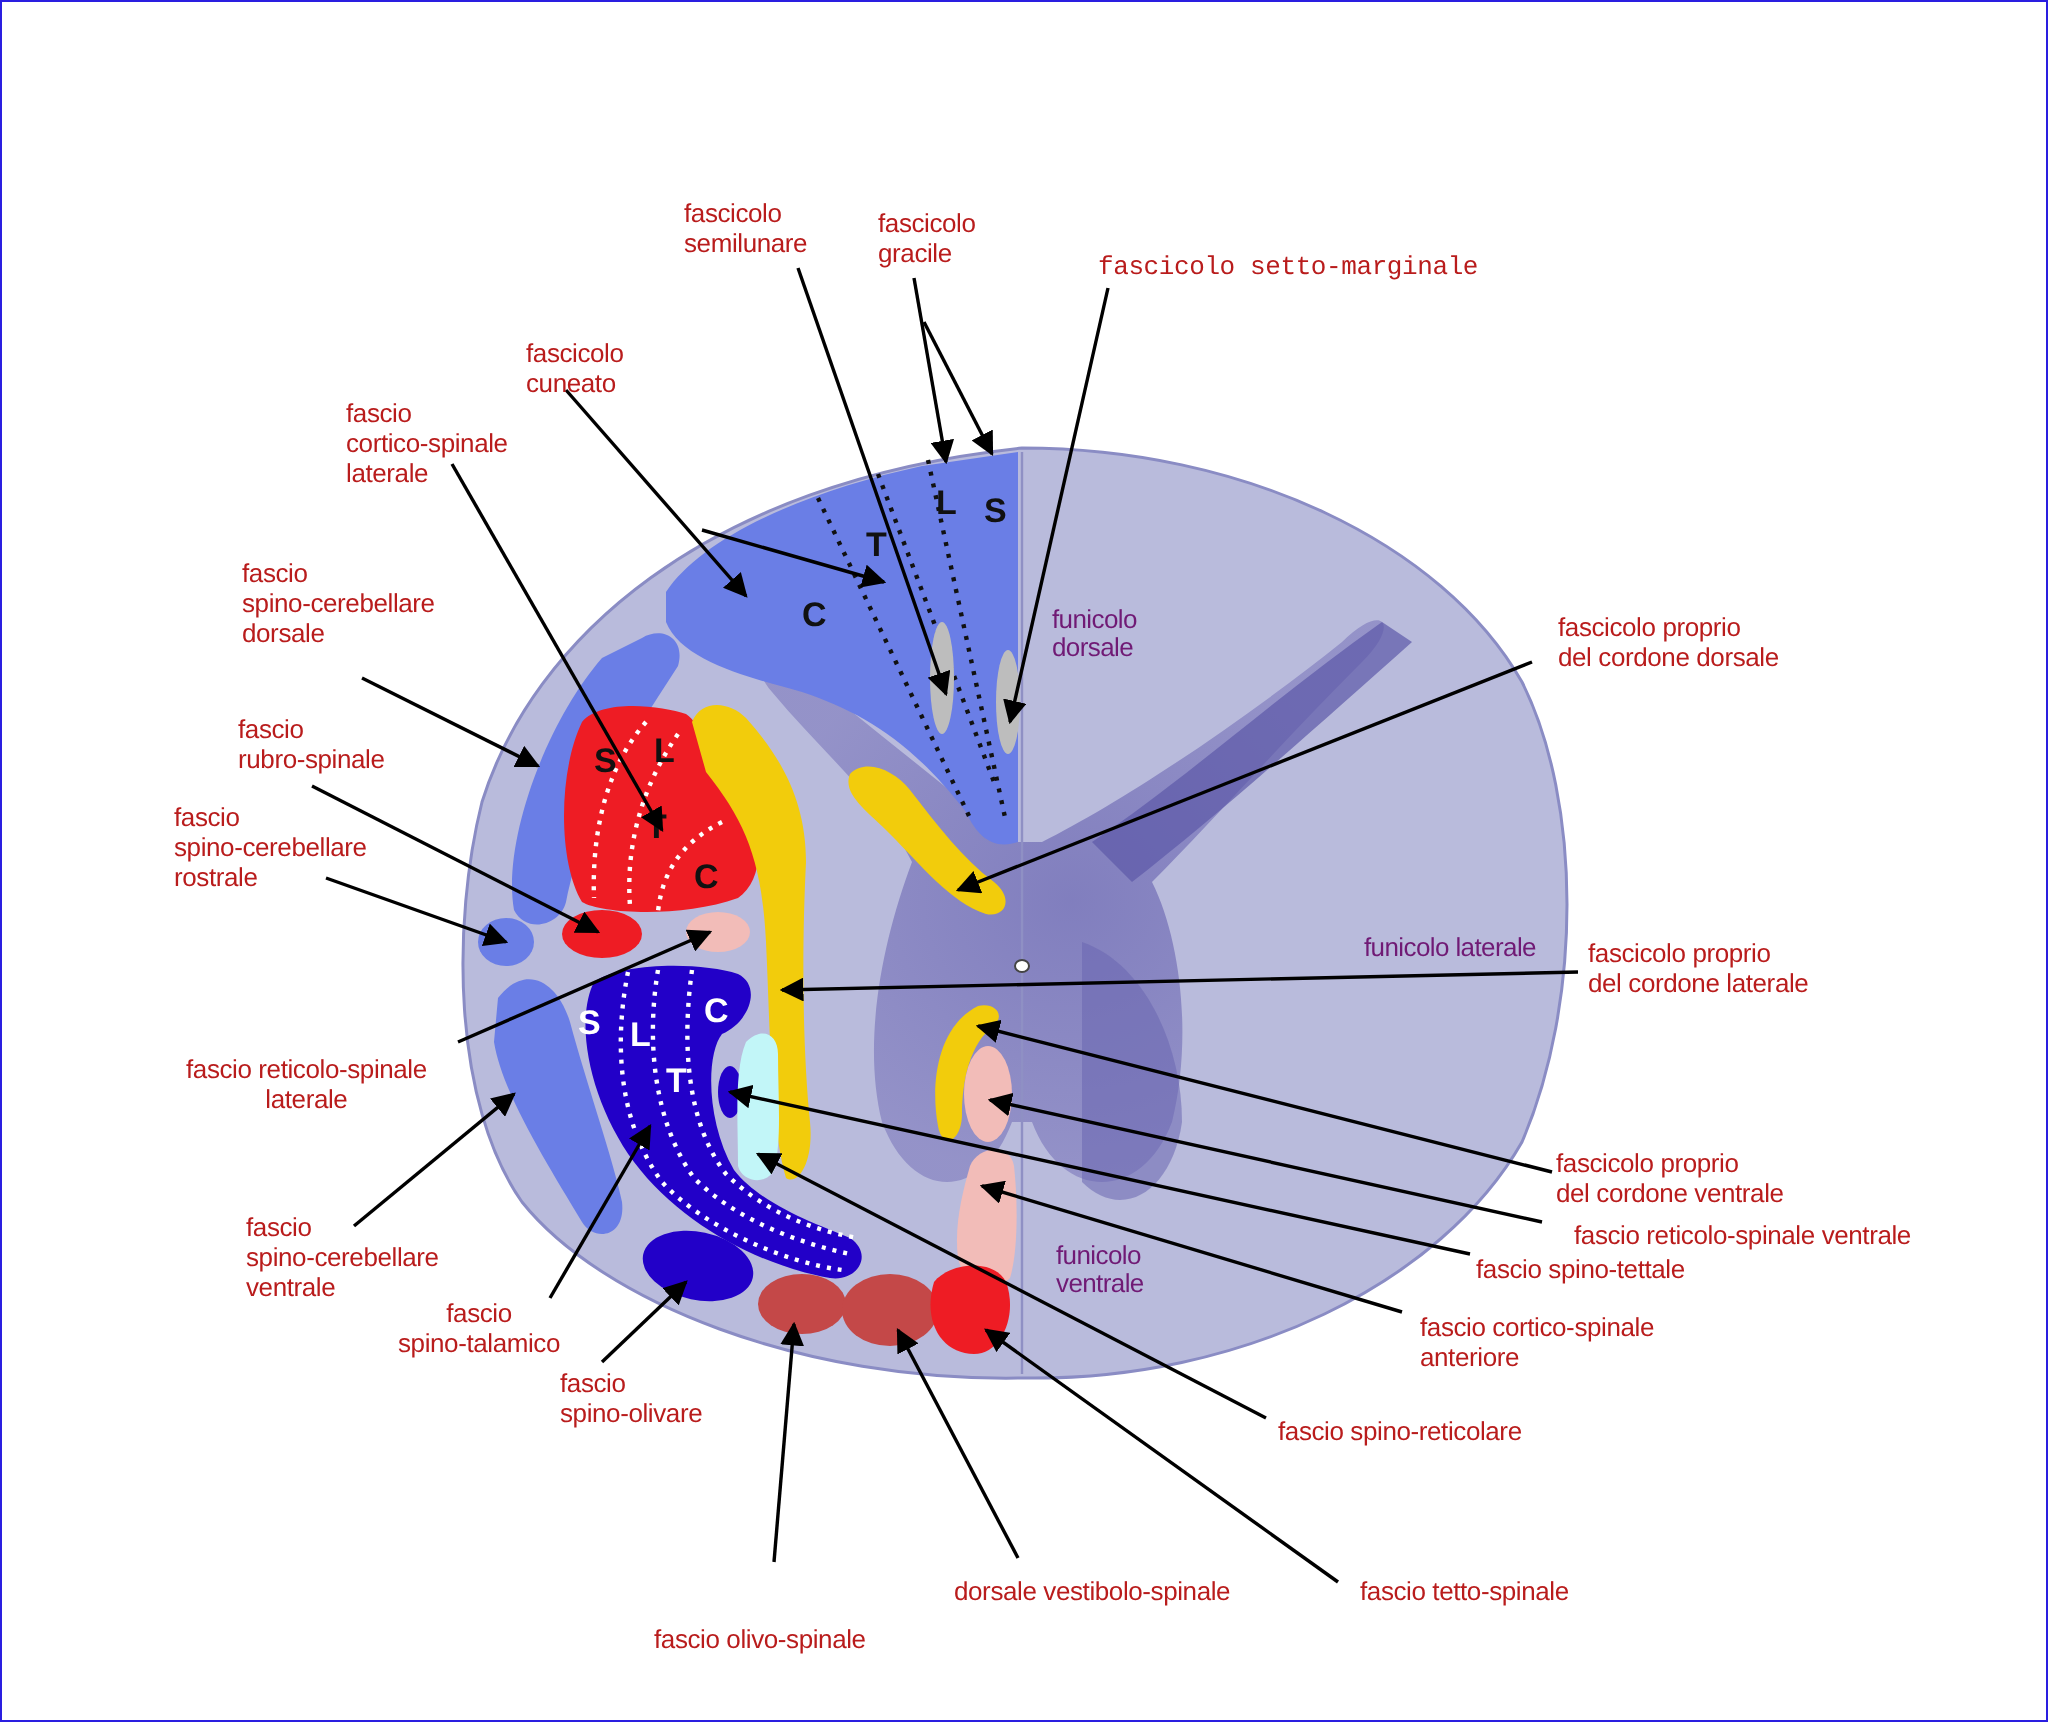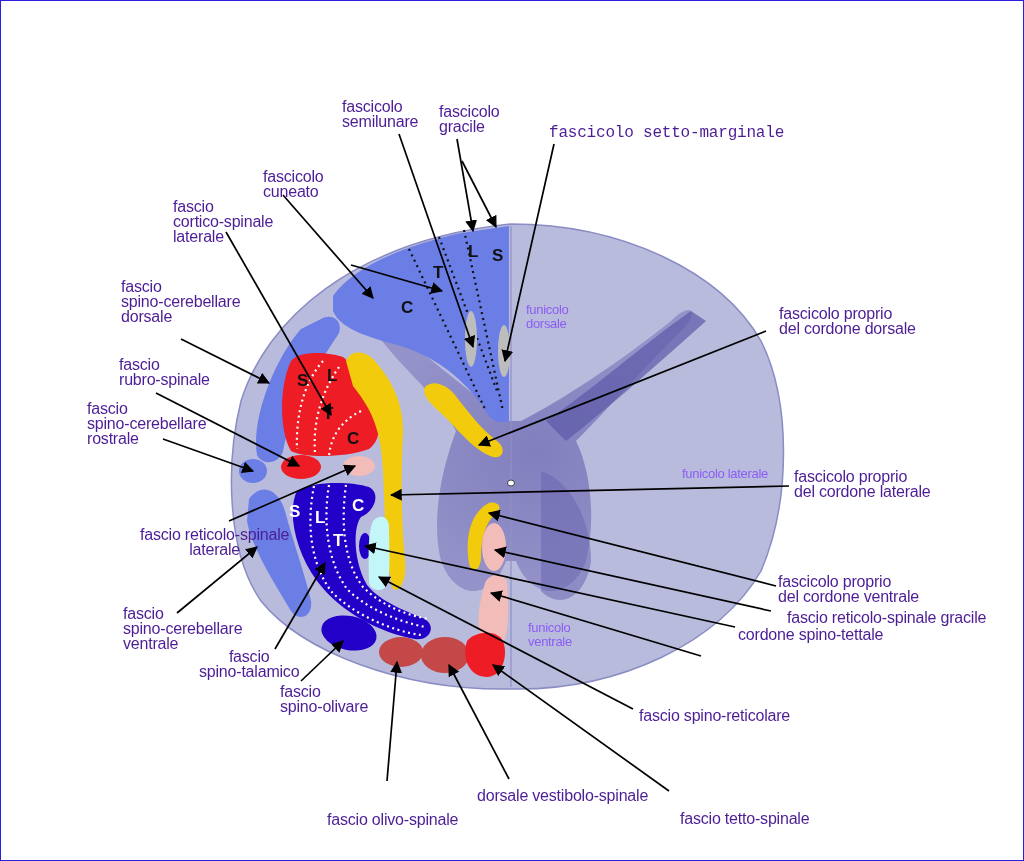--- a/index.html
+++ b/index.html
@@ -1,20 +1,20 @@
 <!DOCTYPE html>
 <html><head>
 <meta charset="utf-8">
 <style>
   html,body{margin:0;padding:0;background:#fff;}
   .frame{position:relative;width:1022px;height:859px;border:1px solid #2a1ee0;overflow:hidden;background:#fff;}
   svg{position:absolute;left:0;top:0;}
-  .lbl{position:absolute;font-family:"Liberation Sans",sans-serif;font-size:16px;line-height:15px;color:#4c1d95;white-space:pre;letter-spacing:-0.2px;}
+  .lbl{position:absolute;font-family:"Liberation Sans",sans-serif;font-size:13px;line-height:15px;color:#b91c1c;white-space:pre;letter-spacing:-0.2px;}
   .lbl.c{text-align:center;}
-  .fun{position:absolute;font-family:"Liberation Sans",sans-serif;font-size:13px;line-height:14px;color:#8b5cf6;white-space:pre;letter-spacing:-0.3px;}
+  .fun{position:absolute;font-family:"Liberation Sans",sans-serif;font-size:13px;line-height:14px;color:#701a75;white-space:pre;letter-spacing:-0.3px;}
   .svgt{font-family:"Liberation Sans",sans-serif;font-weight:bold;font-size:17px;}
 </style>
 </head>
 <body>
 
 <div class="frame">
 
 <svg width="1022" height="859" viewBox="0 0 1022 859">
   <defs>
     <marker id="ah" viewBox="0 0 10 10" refX="9" refY="5" markerWidth="7" markerHeight="7" orient="auto-start-reverse">
@@ -158,35 +158,37 @@
 cortico-spinale
 laterale</div>
 <div class="lbl" style="left:120px;top:278px;">fascio
 spino-cerebellare
 dorsale</div>
 <div class="lbl" style="left:118px;top:356px;">fascio
 rubro-spinale</div>
 <div class="lbl" style="left:86px;top:400px;">fascio
 spino-cerebellare
 rostrale</div>
-<div class="lbl c" style="left:92px;top:526px;margin-left:47px;">fascio reticolo-spinale
+<div class="lbl c" style="left:92px;top:526px;">fascio reticolo-spinale
 laterale</div>
 <div class="lbl" style="left:122px;top:605px;">fascio
 spino-cerebellare
 ventrale</div>
 <div class="lbl c" style="left:198px;top:648px;">fascio
 spino-talamico</div>
 <div class="lbl" style="left:279px;top:683px;">fascio
 spino-olivare</div>
 <div class="lbl" style="left:326px;top:787px;margin-top:24px;">fascio olivo-spinale</div>
 <div class="lbl" style="left:476px;top:787px;">dorsale vestibolo-spinale</div>
-<div class="lbl" style="left:679px;top:787px;margin-top:23px;">fascio tetto-spinale</div>
+<div class="lbl" style="left:679px;top:787px;">fascio tetto-spinale</div>
 <div class="lbl" style="left:778px;top:305px;">fascicolo proprio
 del cordone dorsale</div>
 <div class="lbl" style="left:793px;top:468px;">fascicolo proprio
 del cordone laterale</div>
 <div class="lbl" style="left:777px;top:573px;">fascicolo proprio
 del cordone ventrale</div>
-<div class="lbl" style="left:786px;top:609px;">fascio reticolo-spinale gracile</div>
-<div class="lbl" style="left:737px;top:626px;">cordone spino-tettale</div>
+<div class="lbl" style="left:786px;top:609px;">fascio reticolo-spinale ventrale</div>
+<div class="lbl" style="left:737px;top:626px;">fascio spino-tettale</div>
+<div class="lbl" style="left:709px;top:655px;">fascio cortico-spinale
+anteriore</div>
 <div class="lbl" style="left:638px;top:707px;">fascio spino-reticolare</div>
 
 </div>
 
 </body></html>

